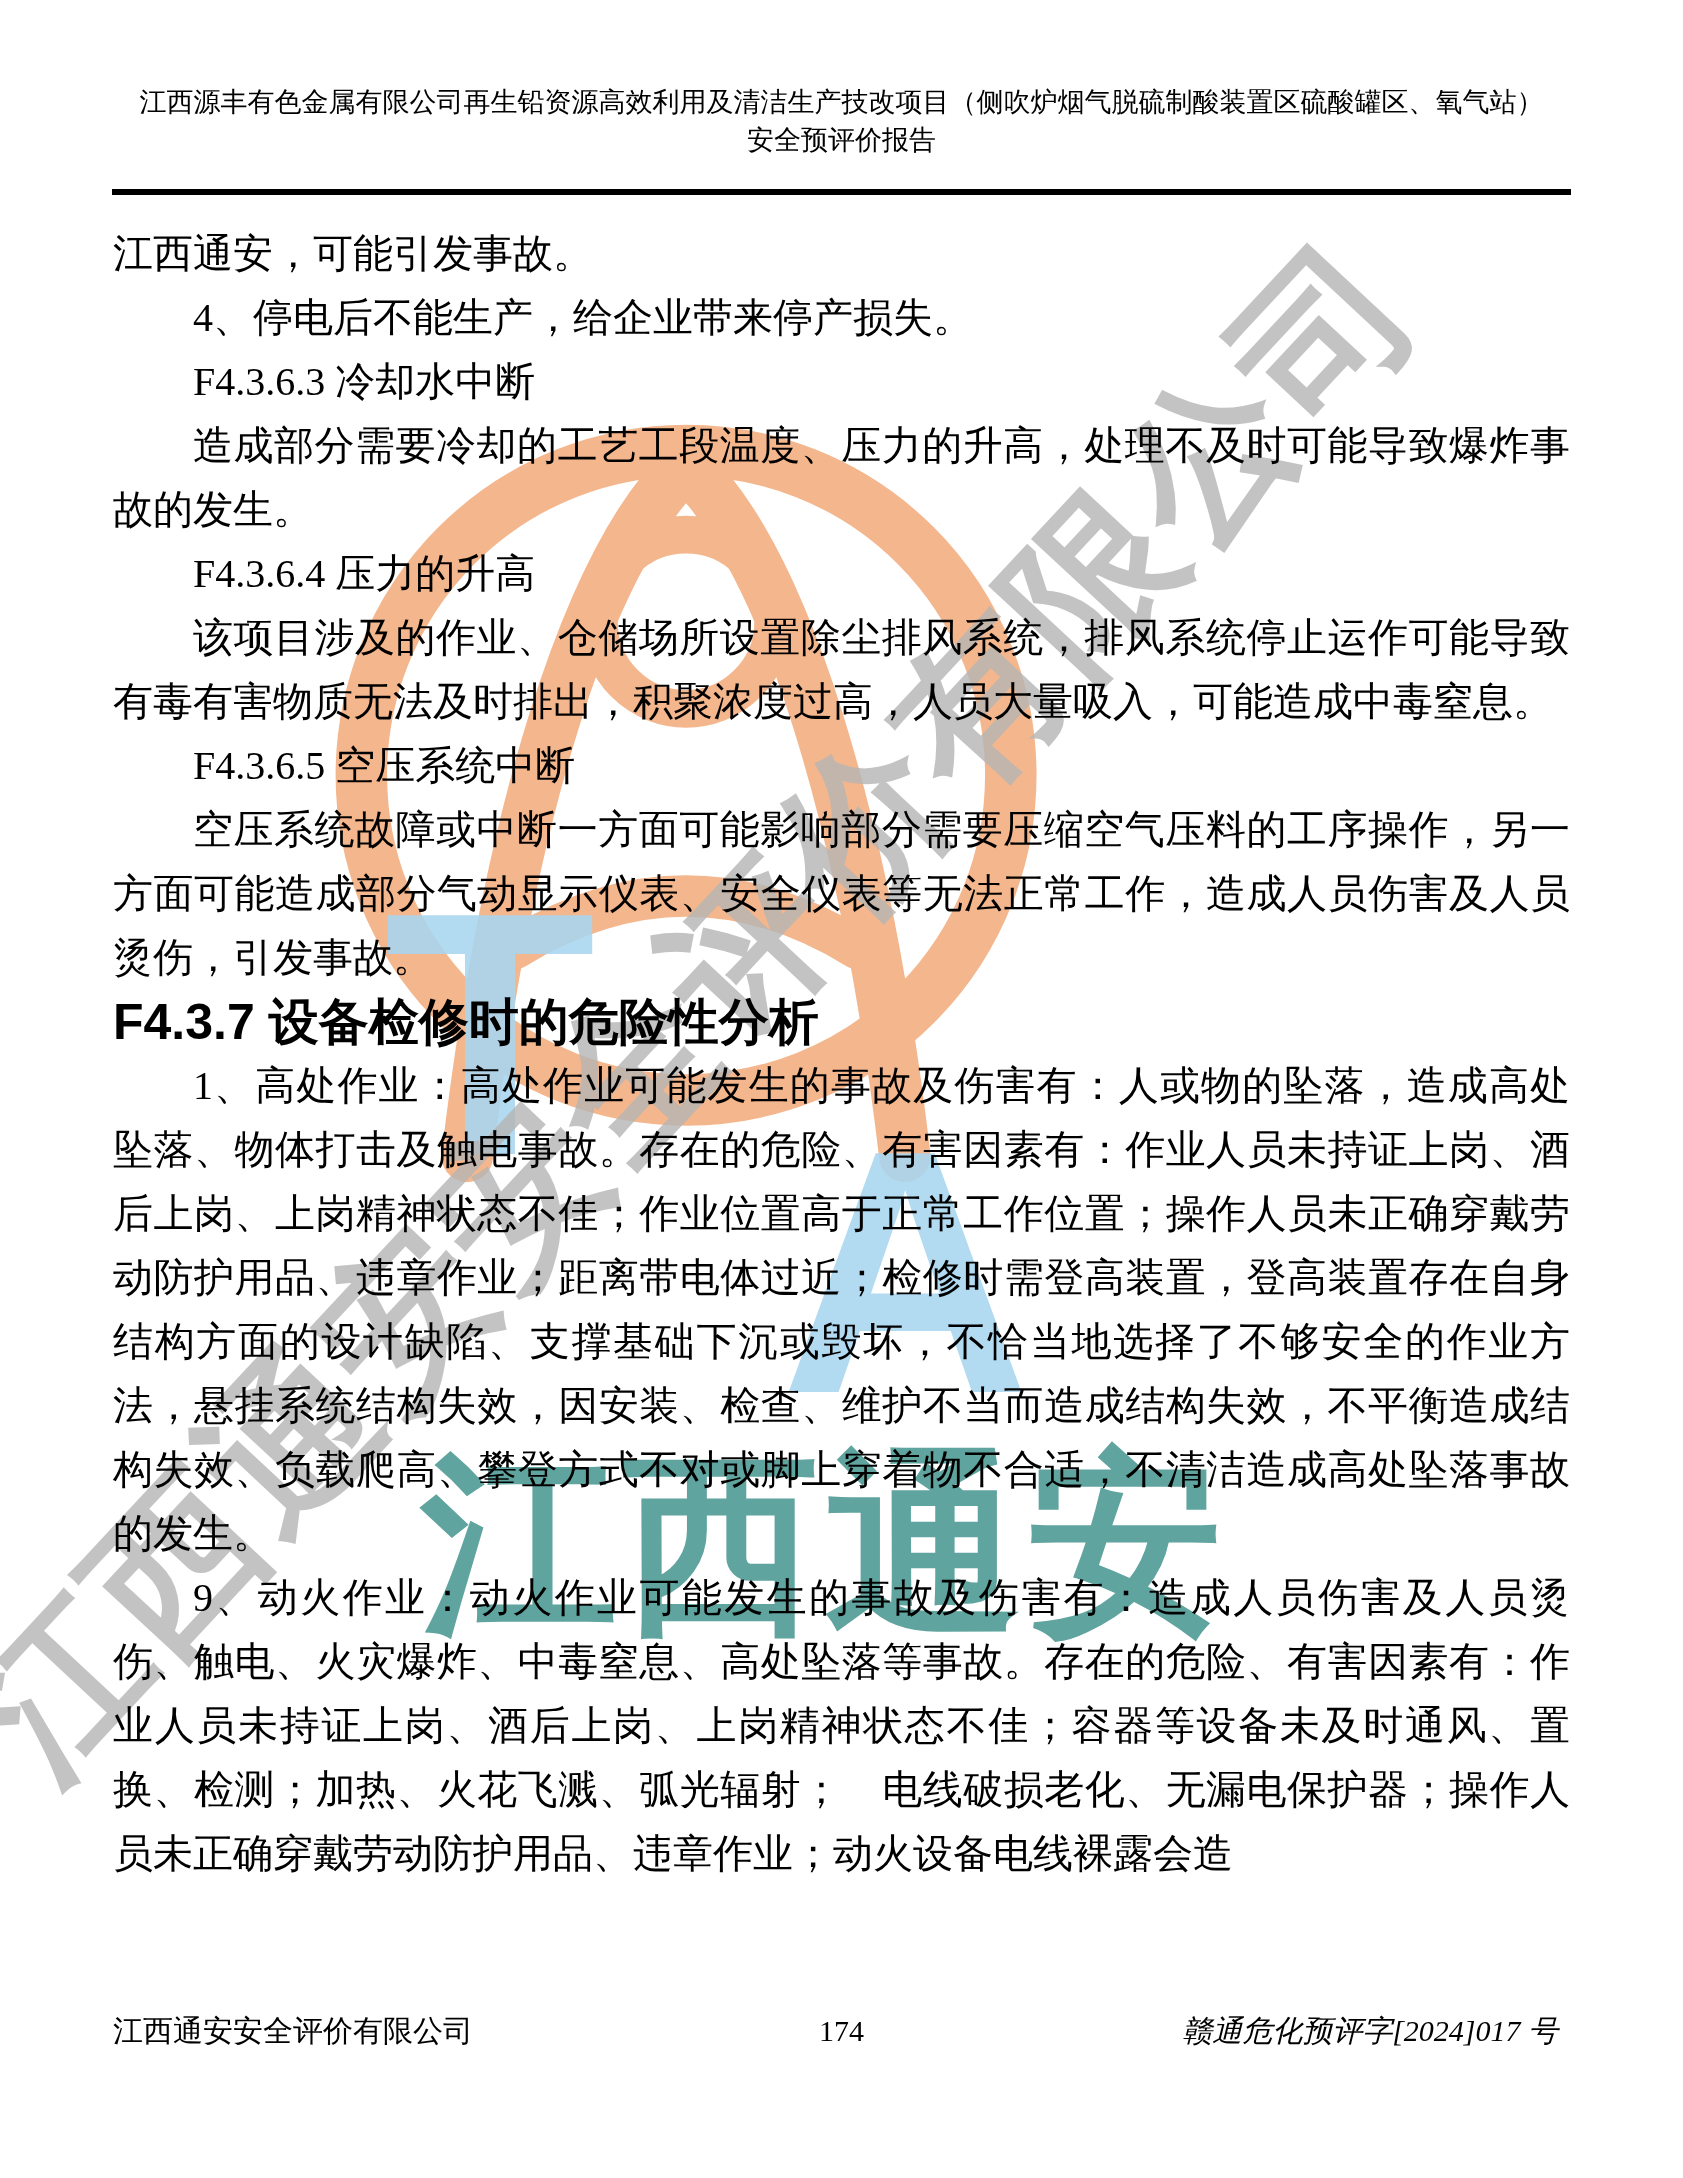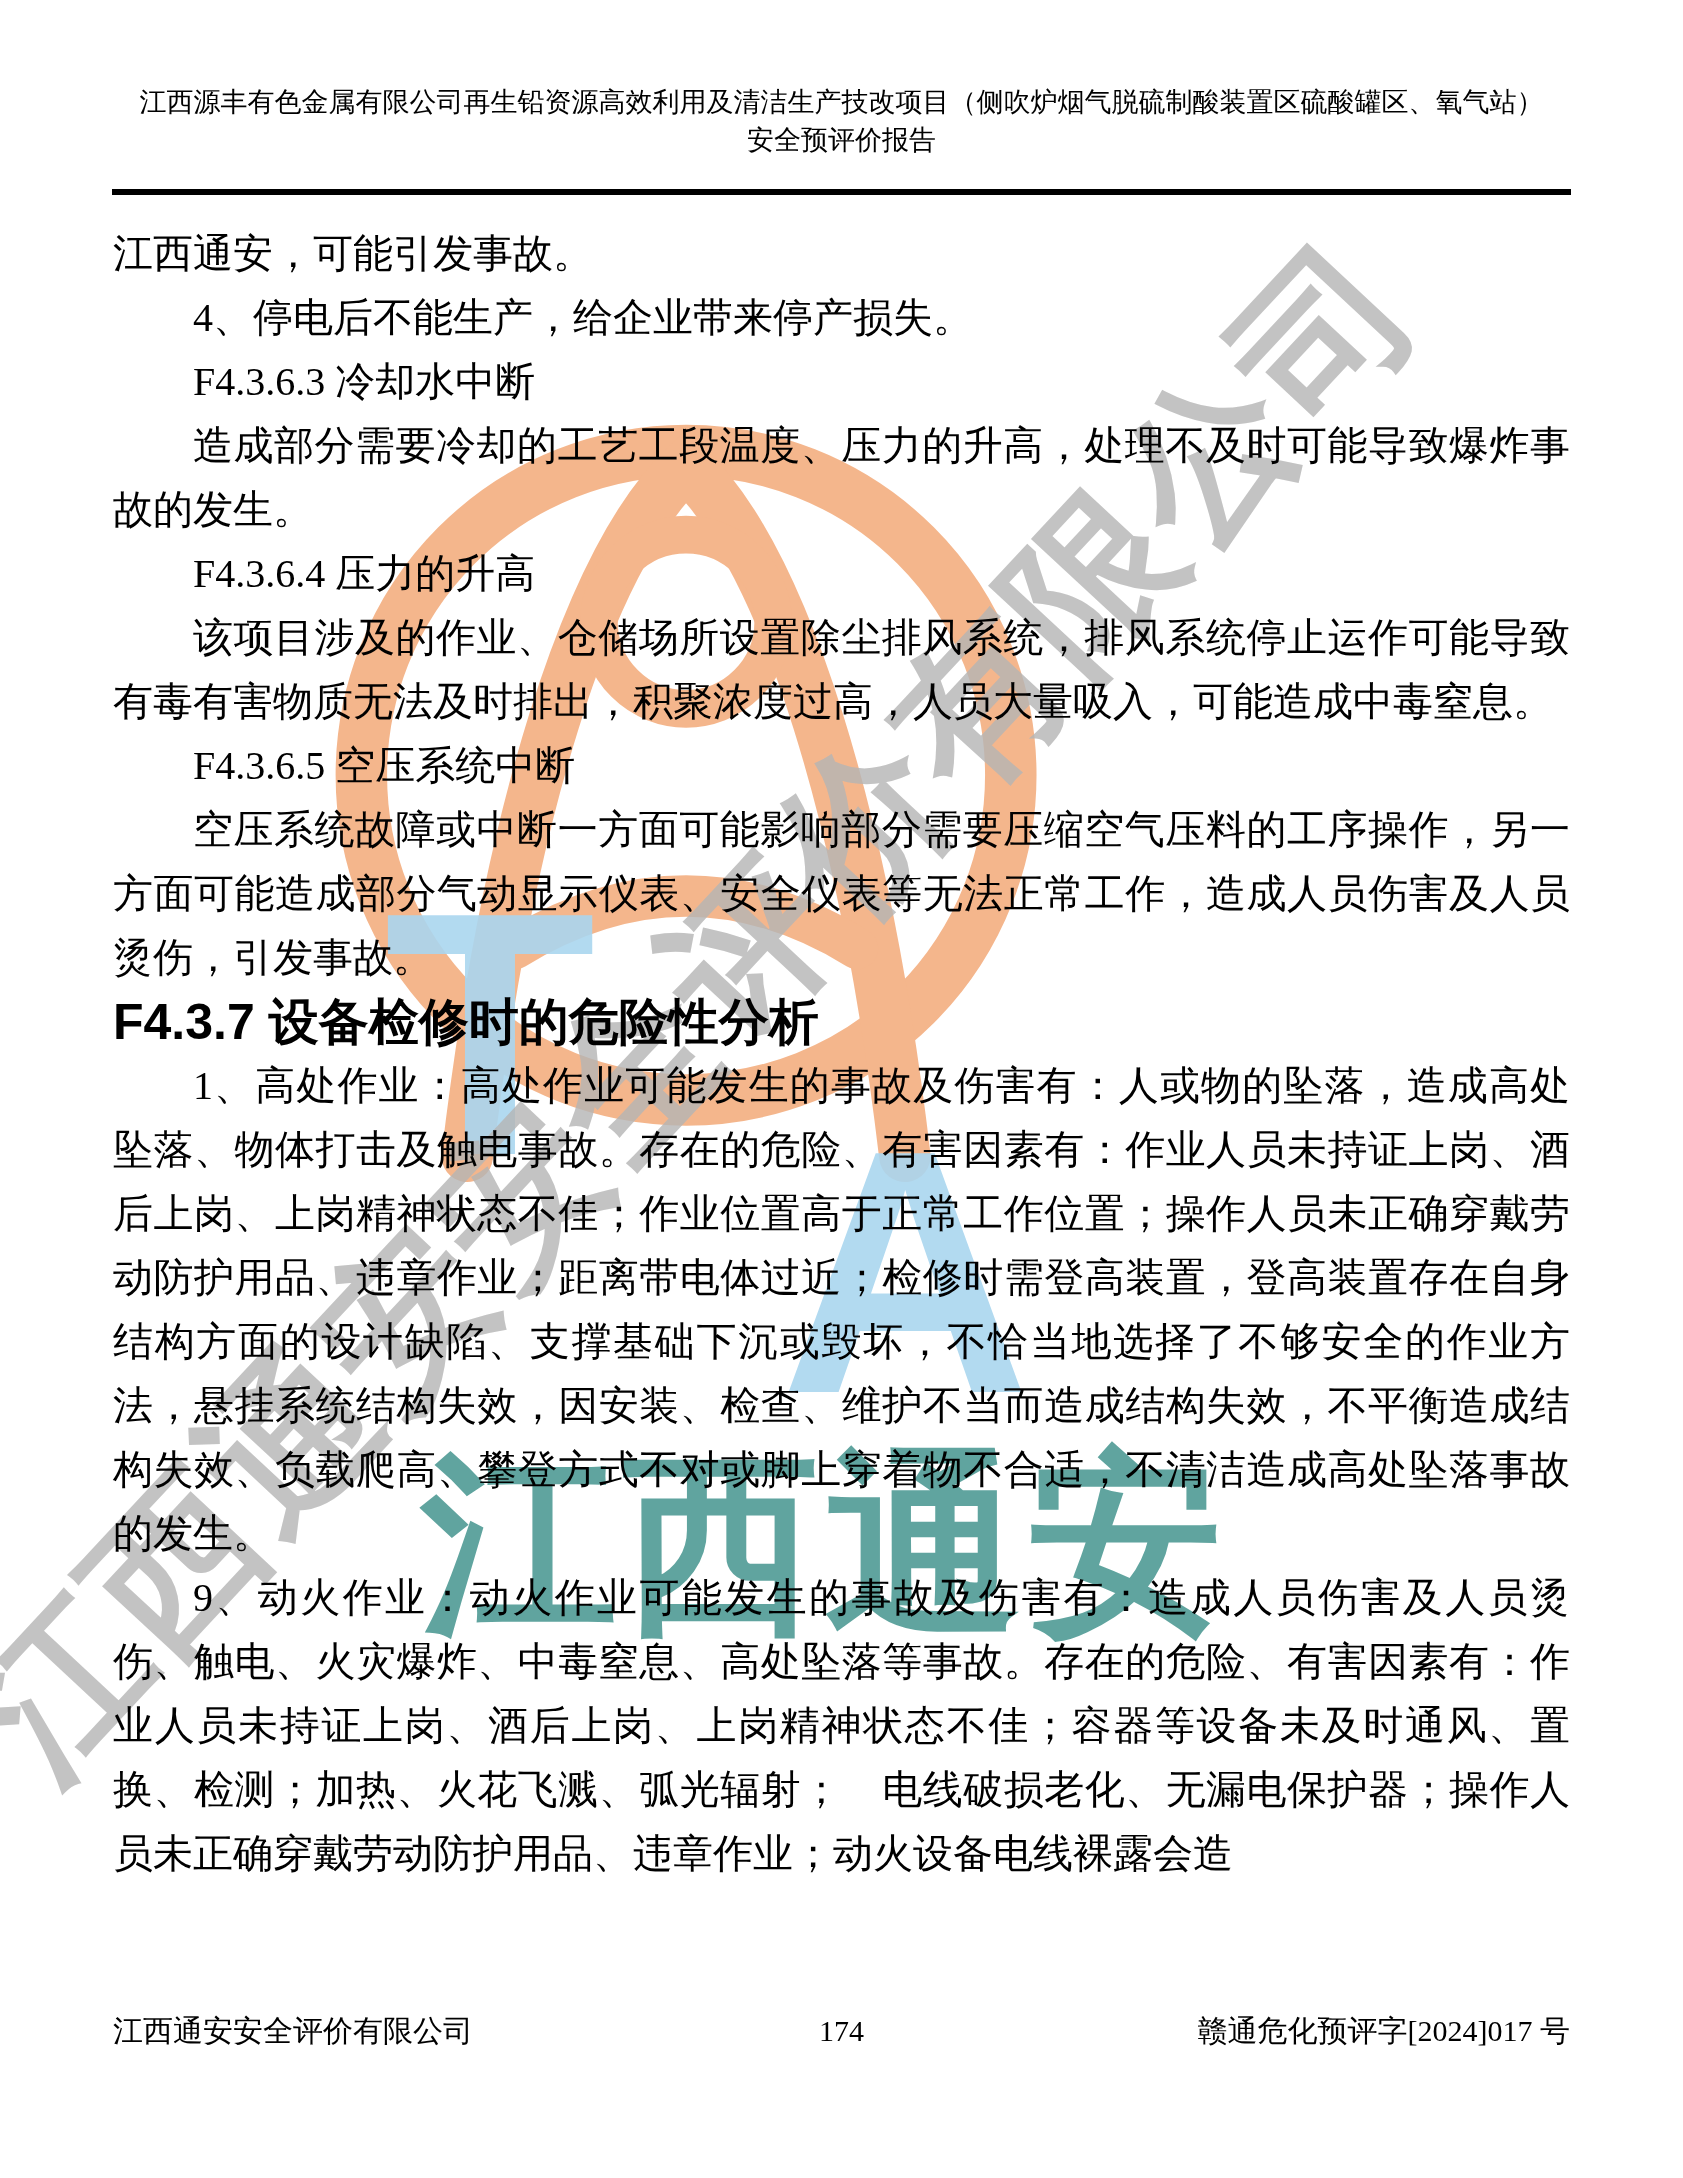--- a/index.html
+++ b/index.html
@@ -45,21 +45,21 @@
   .para.section-heading{
     text-indent:0;text-align:left;
     font-family:"Liberation Sans","DejaVu Sans",sans-serif;font-weight:bold;font-size:50px;
   }
   .page-footer{
     position:absolute;z-index:10;top:2012px;left:113px;width:1457px;
     font-size:30px;line-height:38px;
   }
   .footer-company{position:absolute;left:0;top:0;}
   .footer-page{position:absolute;left:0;right:0;top:0;text-align:center;}
-  .footer-doc{position:absolute;right:0;top:0;}
+  .footer-doc{position:absolute;right:12px;top:0;font-style:italic;}
 </style>
 </head>
 <body>
 
 <svg class="wm-layer wm-logo" width="1683" height="2178" viewBox="0 0 1700 2200">
   <g fill="none" stroke="#F2A470" stroke-linecap="round">
     <circle cx="693" cy="783" r="328" stroke-width="52"></circle>
     <path d="M 472 1168 C 512 830 592 566 693 470 C 794 566 874 830 914 1168" stroke-width="52"></path>
     <circle cx="693" cy="628" r="88" stroke-width="38"></circle>
     <path d="M 520 958 Q 693 852 866 958" stroke-width="42"></path>

